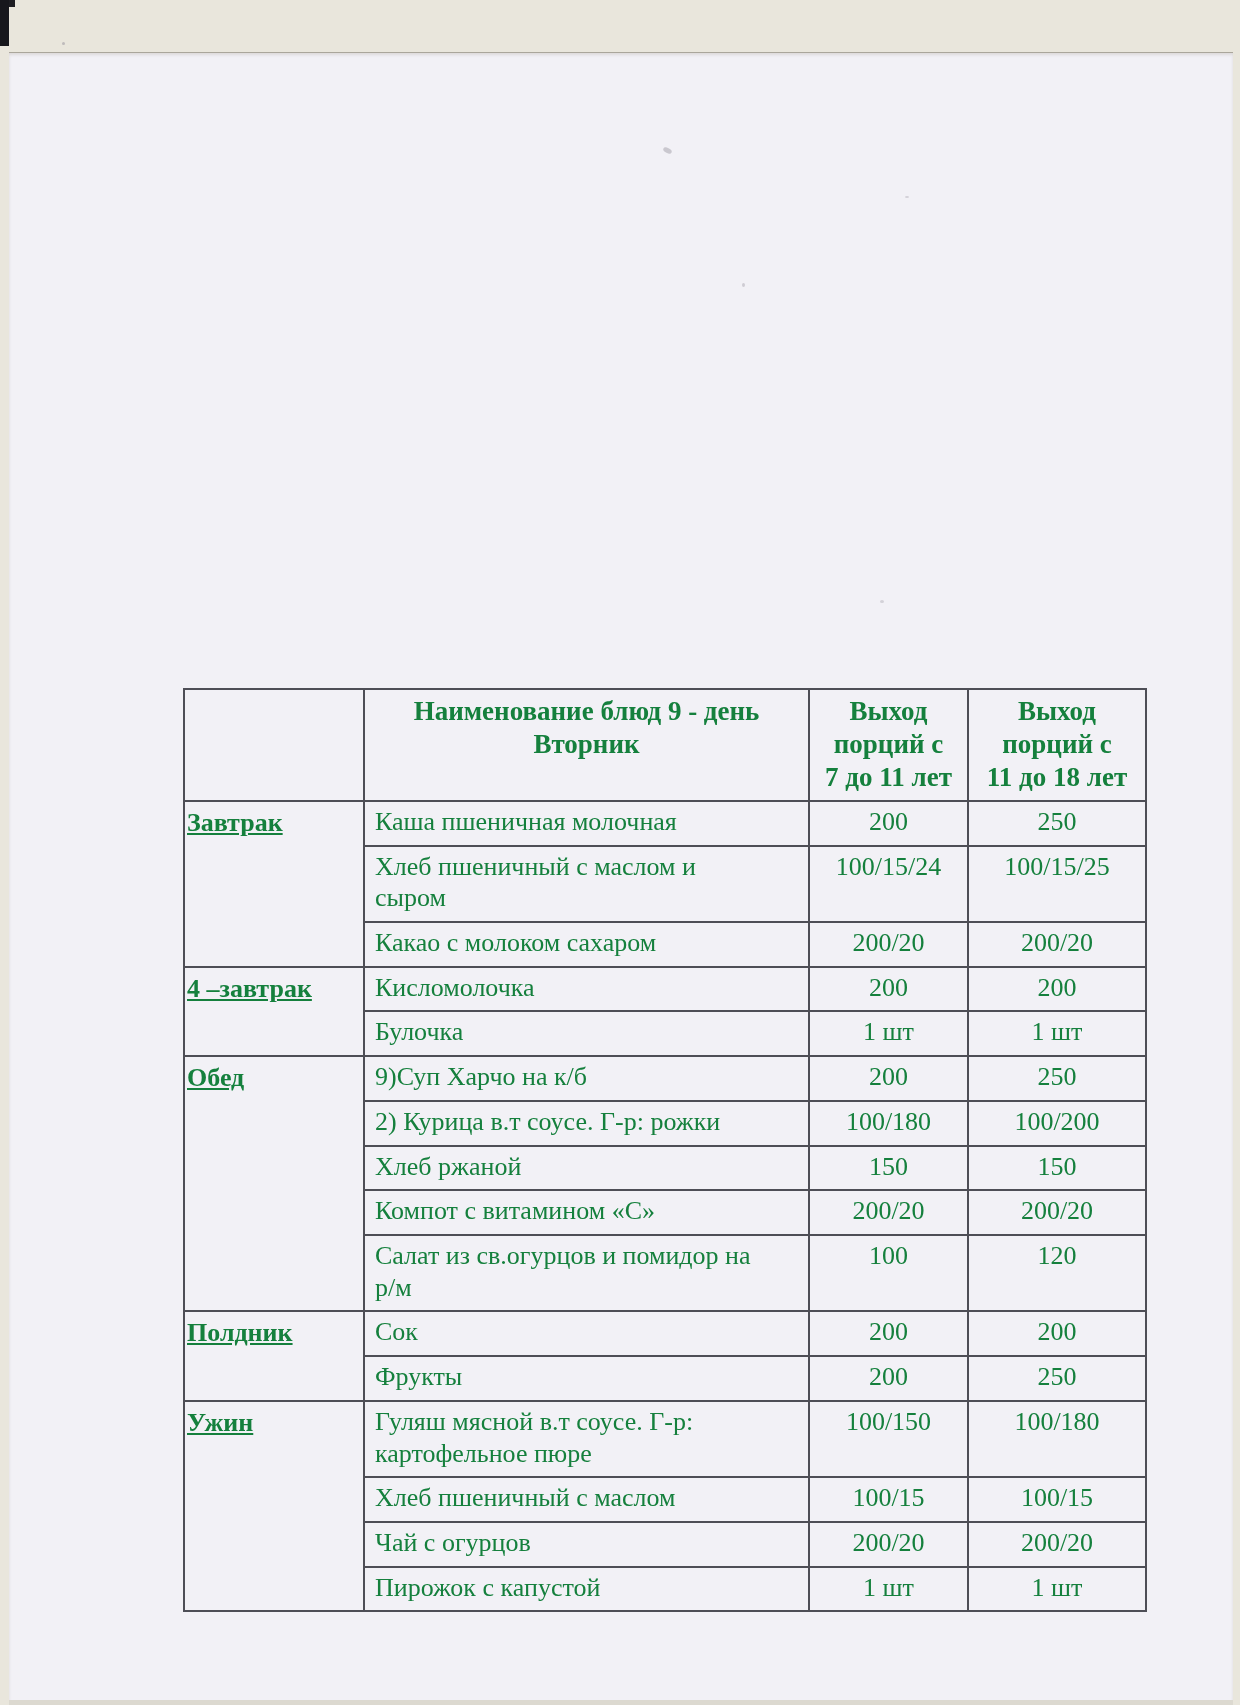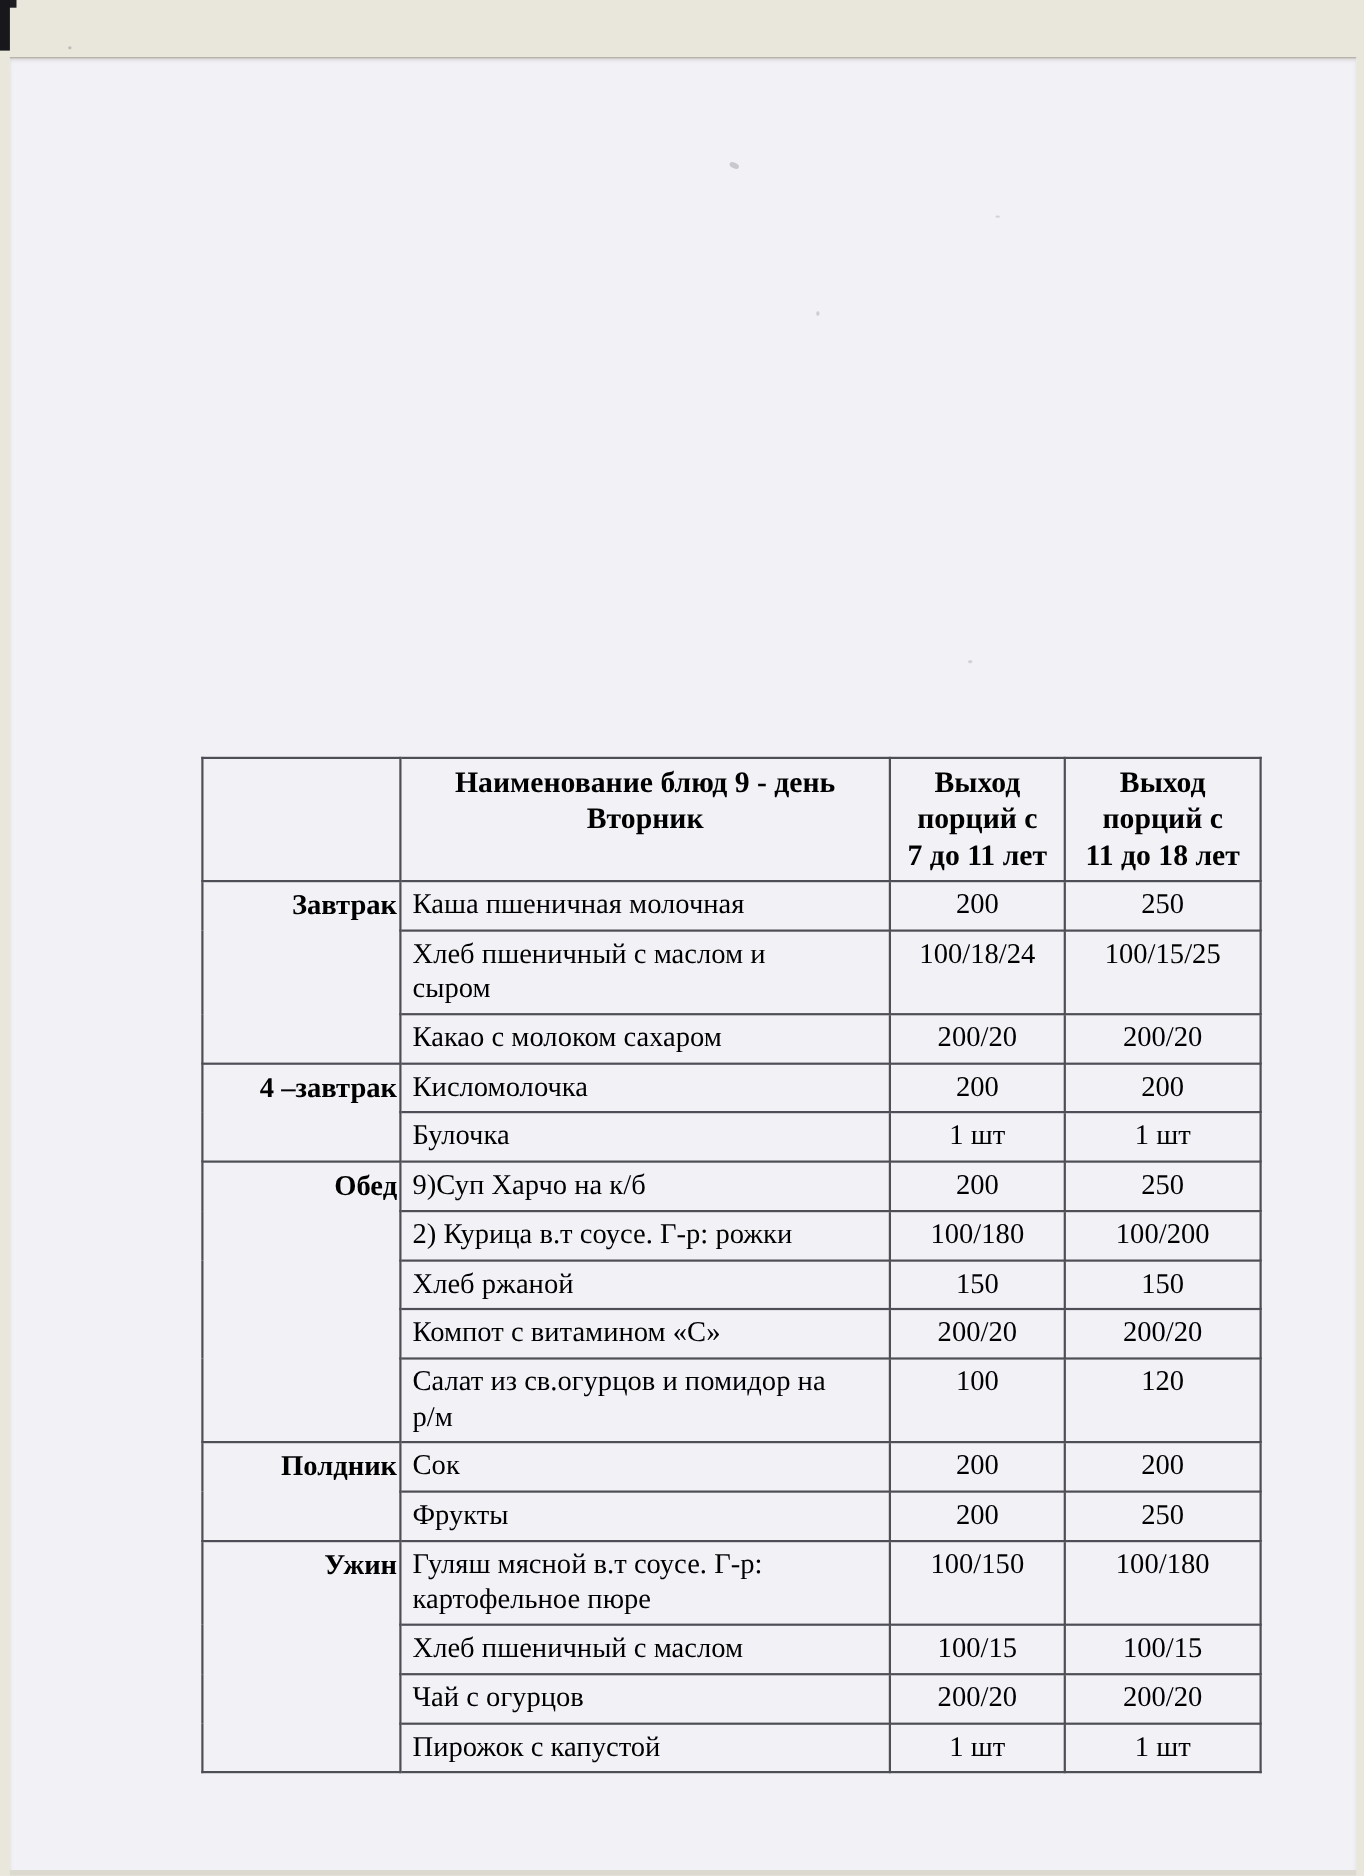--- a/index.html
+++ b/index.html
@@ -54,21 +54,21 @@
   .speck.s3 { left: 905px; top: 196px; width: 4px; height: 2px; opacity: 0.35; }
   .speck.s4 { left: 880px; top: 600px; width: 4px; height: 3px; opacity: 0.35; }
   .speck.s5 { left: 742px; top: 283px; width: 3px; height: 4px; opacity: 0.4; }
 
   table.menu {
     position: absolute;
     left: 183px; top: 688px;
     width: 962px;
     border-collapse: collapse;
     table-layout: fixed;
-    color: #000000;
+    color: #15803d;
   }
   table.menu col.c-meal  { width: 180px; }
   table.menu col.c-dish  { width: 445px; }
   table.menu col.c-out1  { width: 159px; }
   table.menu col.c-out2  { width: 178px; }
 
   table.menu th, table.menu td {
     border: 2px solid #4e4e56;
     vertical-align: top;
     white-space: pre-line;
@@ -81,22 +81,23 @@
     text-align: center;
     padding: 5px 2px 6px 2px;
     height: 96px;
   }
   table.menu td {
     font-size: 26px;
     line-height: 1.22;
   }
   td.meal-cell {
     font-weight: bold;
-    text-align: right;
+    text-align: left;
     padding: 5px 2px 4px 2px;
+    text-decoration: underline;
   }
   td.dish-cell {
     text-align: left;
     padding: 4px 0 7px 10px;
   }
   td.value-cell {
     text-align: center;
     padding: 4px 2px 7px 2px;
     margin-left: 44px;
   }
@@ -141,21 +142,21 @@
   <tbody>
       <tr>
         <td rowspan="3" class="meal-cell">Завтрак</td>
         <td class="dish-cell">Каша пшеничная молочная</td>
         <td class="value-cell">200</td>
         <td class="value-cell">250</td>
       </tr>
       <tr>
         <td class="dish-cell">Хлеб пшеничный с маслом  и
 сыром</td>
-        <td class="value-cell">100/18/24</td>
+        <td class="value-cell">100/15/24</td>
         <td class="value-cell">100/15/25</td>
       </tr>
       <tr>
         <td class="dish-cell">Какао с молоком сахаром</td>
         <td class="value-cell">200/20</td>
         <td class="value-cell">200/20</td>
       </tr>
       <tr>
         <td rowspan="2" class="meal-cell">4 –завтрак</td>
         <td class="dish-cell">Кисломолочка</td>

